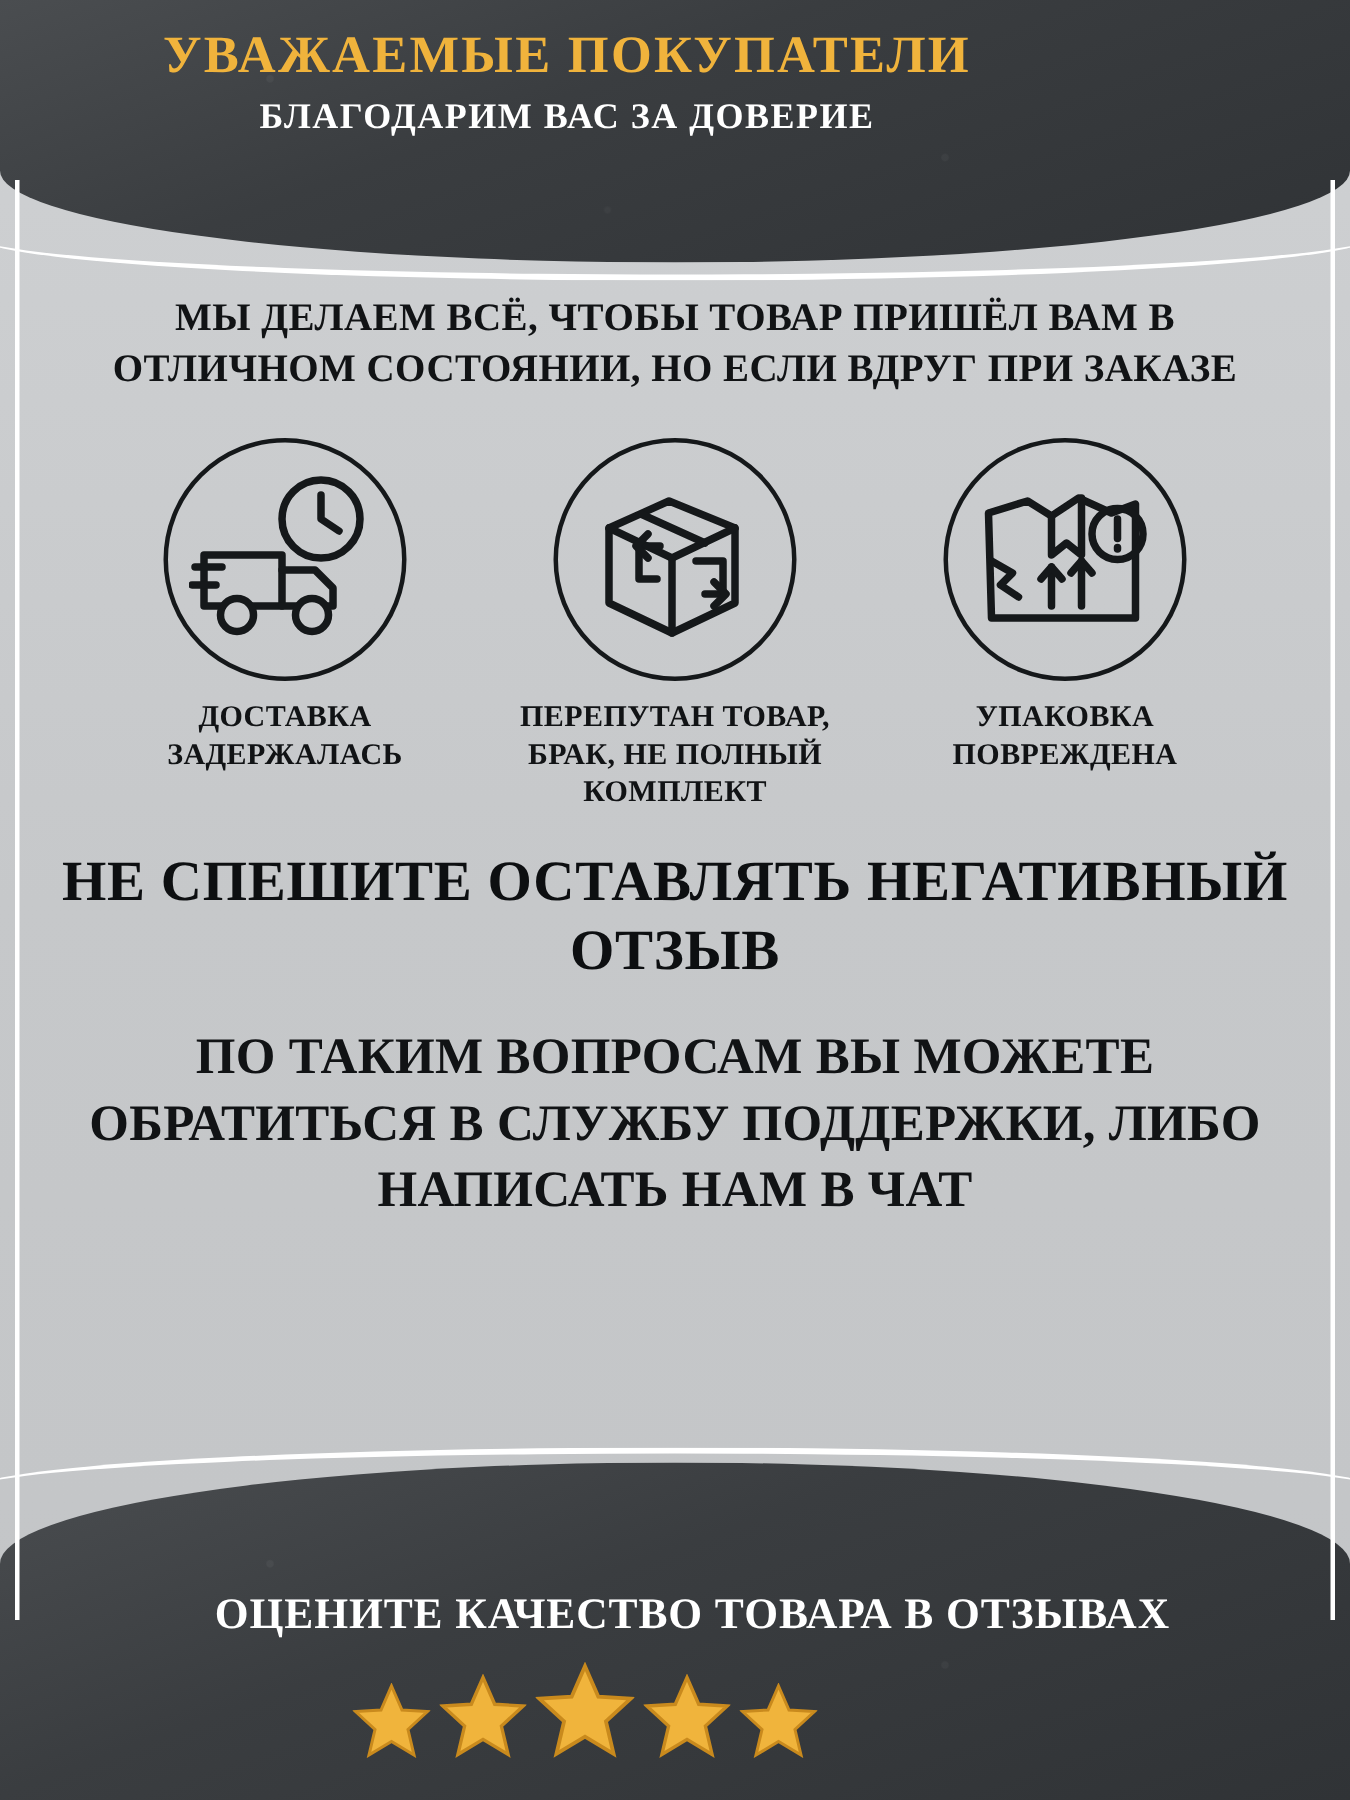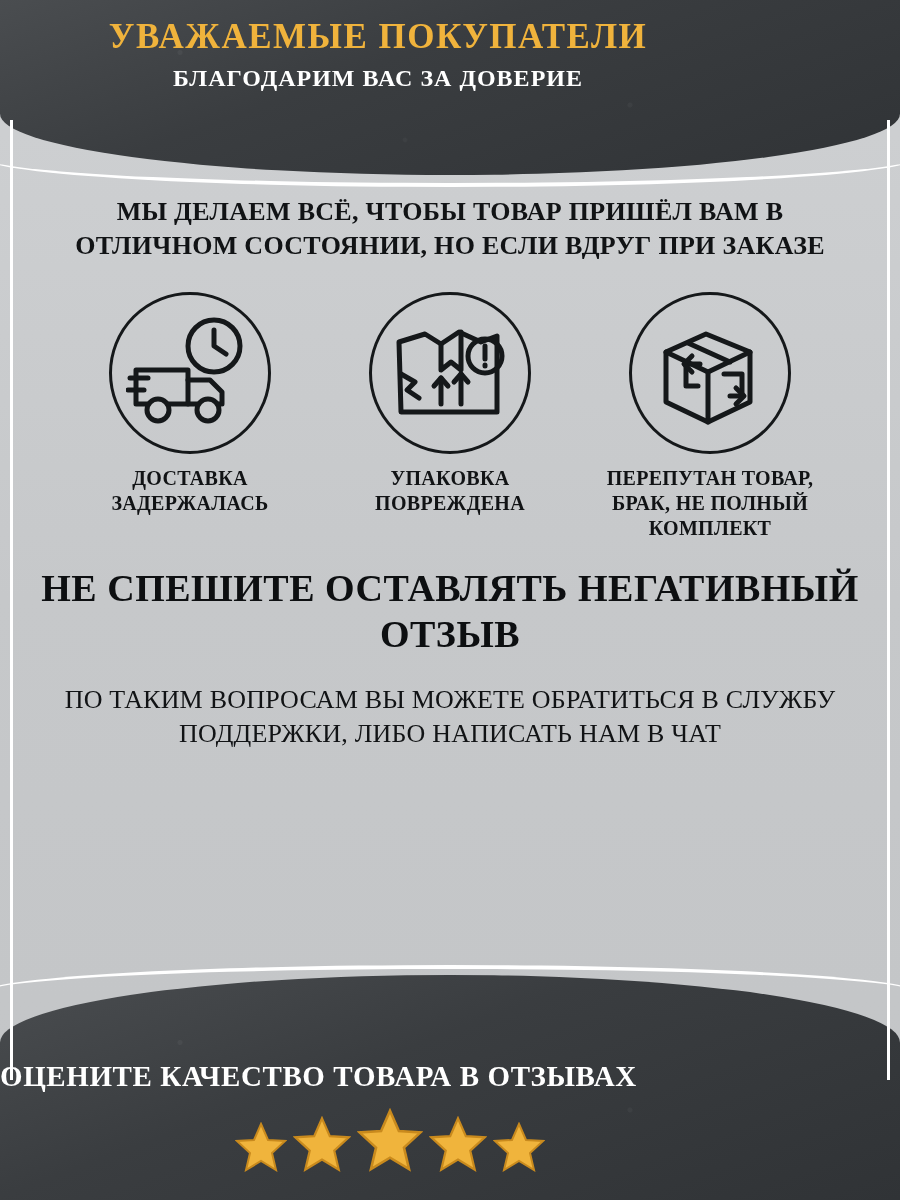--- a/index.html
+++ b/index.html
@@ -164,36 +164,36 @@
     margin-top: 24px;
     font-size: 38px;
     font-weight: bold;
     color: #0d0f11;
     line-height: 1.22;
     letter-spacing: 0.5px;
     text-transform: uppercase;
   }
   .sub-note {
     margin-top: 26px;
-    font-size: 26px;
-    font-weight: normal;
+    font-size: 34px;
+    font-weight: bold;
     color: #111315;
     line-height: 1.3;
     letter-spacing: 0.2px;
     text-transform: uppercase;
     padding: 0 12px;
   }
 
   
   .footer {
     position: absolute;
     left: 0;
     bottom: 28px;
     width: 780px;
-    text-align: left;
+    text-align: right;
     z-index: 3;
   }
   .footer-text {
     font-size: 29px;
     font-weight: bold;
     color: #ffffff;
     line-height: 1.2;
     letter-spacing: 0.6px;
     text-transform: uppercase;
   }
@@ -239,63 +239,63 @@
             <path d="M62 66 L84 66 L96 78 L96 90 L62 90"></path>
 
             <circle cx="32" cy="96" r="11" fill="#c9cbcd"></circle>
             <circle cx="82" cy="96" r="11" fill="#c9cbcd"></circle>
 
             <path d="M4 64 L22 64"></path>
             <path d="M2 76 L18 76"></path>
           </svg>
         </div>
         <div class="icon-label">ДОСТАВКА ЗАДЕРЖАЛАСЬ</div>
-      </div>
-
-      <div class="icon-cell">
-        <div class="icon-circle">
-          <svg width="130" height="122" viewBox="0 0 130 122" fill="none" stroke="#15181a" stroke-width="5" stroke-linecap="round" stroke-linejoin="round">
-
-            <path d="M14 30 L40 22 L56 32 L74 20 L96 30 L112 24 L112 100 L16 100 Z"></path>
-
-            <path d="M56 32 L56 58 L66 50 L76 58 L76 20"></path>
-
-            <circle cx="100" cy="44" r="17"></circle>
-            <path d="M100 34 L100 47"></path>
-            <path d="M100 53 L100 54"></path>
-
-            <path d="M56 92 L56 66"></path>
-            <path d="M49 74 L56 66 L63 74"></path>
-            <path d="M76 92 L76 62"></path>
-            <path d="M69 70 L76 62 L83 70"></path>
-
-            <path d="M16 62 L30 70 L22 78 L34 86"></path>
-          </svg>
-        </div>
-        <div class="icon-label">УПАКОВКА ПОВРЕЖДЕНА</div>
       </div>
 
       <div class="icon-cell">
         <div class="icon-circle">
           <svg width="136" height="126" viewBox="0 0 136 126" fill="none" stroke="#15181a" stroke-width="5" stroke-linecap="round" stroke-linejoin="round">
 
             <path d="M24 42 L64 24 L108 42 L108 92 L66 112 L24 92 Z"></path>
             <path d="M24 42 L66 62 L108 42"></path>
             <path d="M66 62 L66 112"></path>
             <path d="M46 33 L88 52"></path>
 
             <path d="M58 54 L44 54 L44 76 L56 76"></path>
             <path d="M50 46 L42 54 L50 62"></path>
             <path d="M82 64 L100 64 L100 86 L88 86"></path>
             <path d="M94 78 L102 86 L94 94"></path>
           </svg>
         </div>
         <div class="icon-label">ПЕРЕПУТАН ТОВАР, БРАК, НЕ ПОЛНЫЙ КОМПЛЕКТ</div>
       </div>
 
+      <div class="icon-cell">
+        <div class="icon-circle">
+          <svg width="130" height="122" viewBox="0 0 130 122" fill="none" stroke="#15181a" stroke-width="5" stroke-linecap="round" stroke-linejoin="round">
+
+            <path d="M14 30 L40 22 L56 32 L74 20 L96 30 L112 24 L112 100 L16 100 Z"></path>
+
+            <path d="M56 32 L56 58 L66 50 L76 58 L76 20"></path>
+
+            <circle cx="100" cy="44" r="17"></circle>
+            <path d="M100 34 L100 47"></path>
+            <path d="M100 53 L100 54"></path>
+
+            <path d="M56 92 L56 66"></path>
+            <path d="M49 74 L56 66 L63 74"></path>
+            <path d="M76 92 L76 62"></path>
+            <path d="M69 70 L76 62 L83 70"></path>
+
+            <path d="M16 62 L30 70 L22 78 L34 86"></path>
+          </svg>
+        </div>
+        <div class="icon-label">УПАКОВКА ПОВРЕЖДЕНА</div>
+      </div>
+
     </div>
 
     <div class="headline">НЕ СПЕШИТЕ ОСТАВЛЯТЬ НЕГАТИВНЫЙ ОТЗЫВ</div>
     <div class="sub-note">ПО ТАКИМ ВОПРОСАМ ВЫ МОЖЕТЕ ОБРАТИТЬСЯ В СЛУЖБУ ПОДДЕРЖКИ, ЛИБО НАПИСАТЬ НАМ В ЧАТ</div>
 
   </div>
 
   <div class="footer">
     <div class="footer-text">ОЦЕНИТЕ КАЧЕСТВО ТОВАРА В ОТЗЫВАХ</div>
     <div class="stars">

